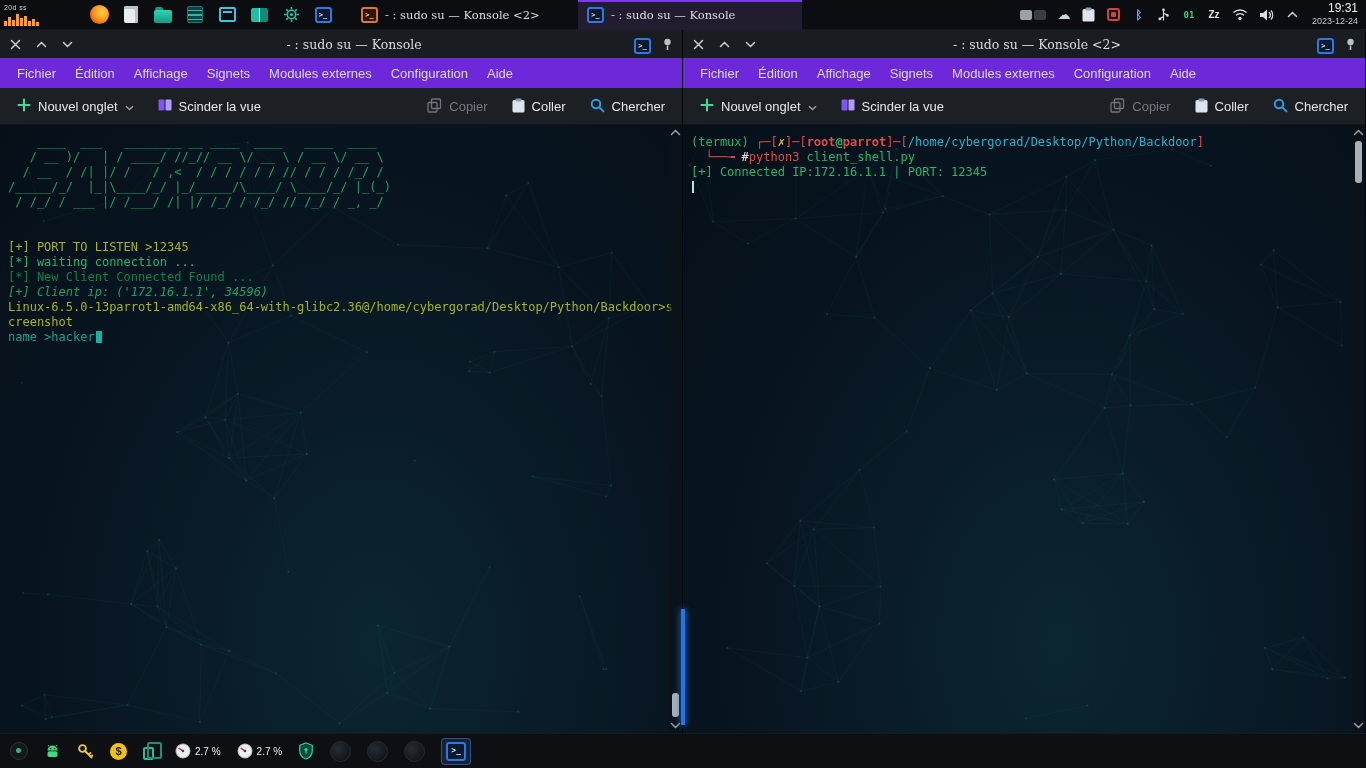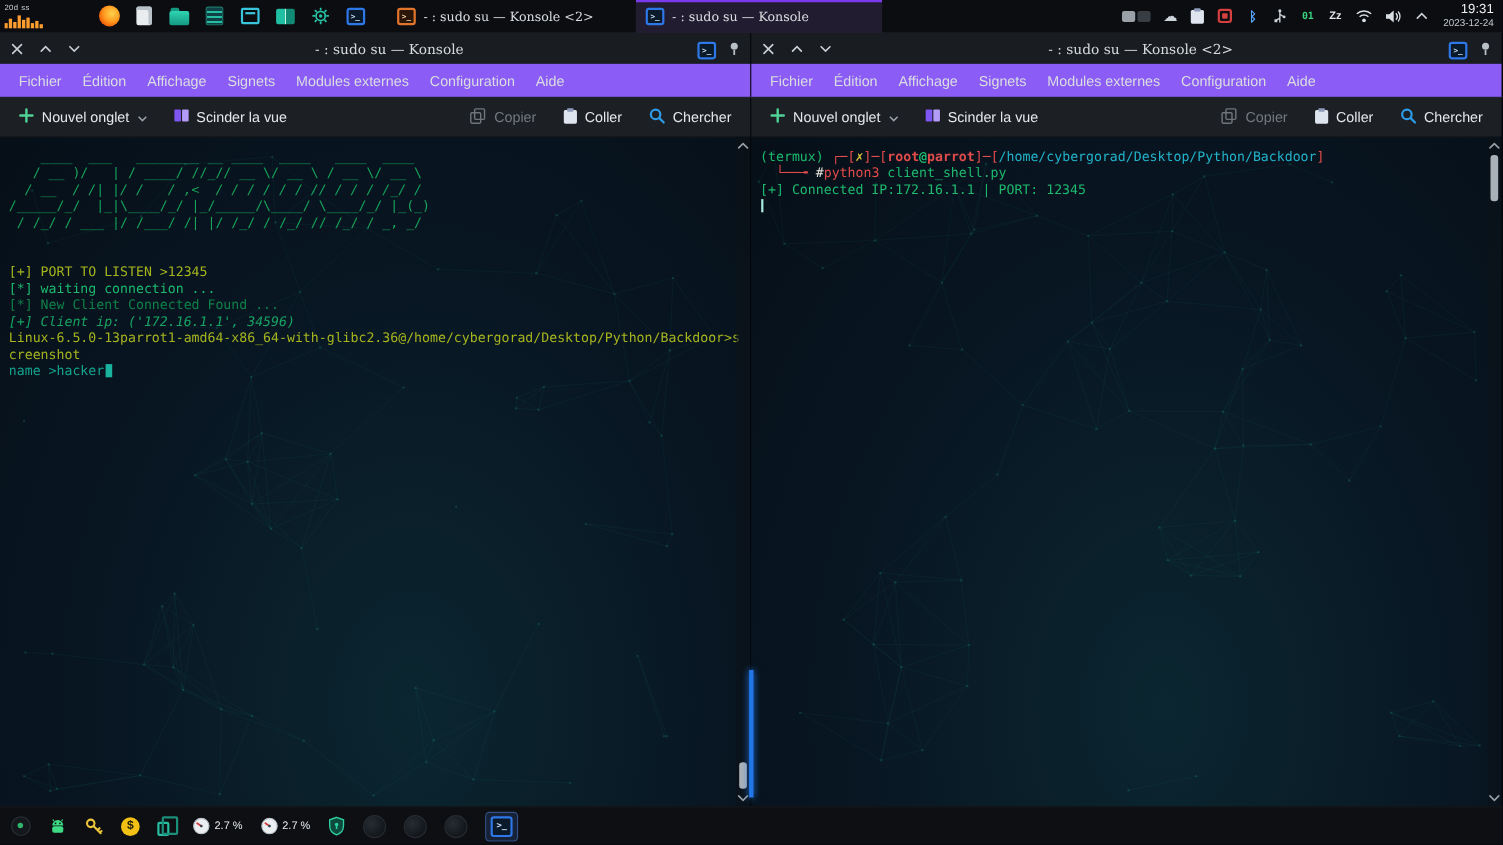--- a/index.html
+++ b/index.html
@@ -26,21 +26,21 @@
   .clock .d{font-size:9px;color:#c2c8cd}
 
   
   .windows{position:absolute;top:30px;left:0;right:0;bottom:35px;display:flex}
   .window{width:683px;display:flex;flex-direction:column;position:relative;border-right:1px solid #04070b}
   .titlebar{height:28px;background:#191c20;display:flex;align-items:center;padding:0 8px;flex:none}
   .tb-ctrls{display:flex;align-items:center;gap:12px}
   .tbtn{display:inline-flex;align-items:center;justify-content:center;width:14px;height:16px;cursor:pointer}
   .title{flex:1;text-align:center;font-family:"DejaVu Serif",serif;font-size:12.5px;color:#d6dbdf;white-space:nowrap;overflow:hidden}
   .tb-right{display:flex;align-items:center;gap:9px}
-  .menubar{height:31px;background:#8b5cf6;display:flex;align-items:center;padding:0 8px;gap:1px;flex:none;border-bottom:1px solid #1b1e22}
+  .menubar{height:31px;background:#6d28d9;display:flex;align-items:center;padding:0 8px;gap:1px;flex:none;border-bottom:1px solid #1b1e22}
   .menu-item{padding:5px 9px;font-size:13px;color:#d9dde1;cursor:pointer;border-radius:3px}
   .toolbar{height:36px;background:#1c1f24;display:flex;align-items:center;padding:0 8px;gap:6px;flex:none;border-bottom:1px solid #101317}
   .tool-btn{display:inline-flex;align-items:center;gap:7px;padding:6px 9px;font-size:13px;color:#e4e8eb;border-radius:3px;cursor:pointer;white-space:nowrap}
   .tool-btn.dim{color:#73797f}
   .tool-spacer{flex:1}
 
   
   .terminal{flex:1;position:relative;overflow:hidden;background:radial-gradient(ellipse at 55% 85%, #0b2630 0%, #081622 55%, #060f18 100%)}
   .wallpaper{position:absolute;inset:0;width:100%;height:100%}
   .term-text{position:relative;z-index:2;padding:10px 8px;font:12px/15px "DejaVu Sans Mono",monospace}
@@ -505,21 +505,21 @@
             <line x1="506.8" y1="70.8" x2="559.4" y2="142.7" stroke="#1fae93" stroke-width="0.5" opacity="0.11"></line>
             <line x1="147.5" y1="427.6" x2="166.7" y2="503.9" stroke="#1fae93" stroke-width="0.5" opacity="0.11"></line>
             <line x1="201.5" y1="521.5" x2="166.7" y2="503.9" stroke="#1fae93" stroke-width="0.5" opacity="0.11"></line>
             <line x1="201.5" y1="521.5" x2="200.1" y2="599.0" stroke="#1fae93" stroke-width="0.5" opacity="0.11"></line>
             <line x1="591.5" y1="259.9" x2="609.9" y2="194.0" stroke="#1fae93" stroke-width="0.5" opacity="0.11"></line>
             <line x1="609.9" y1="194.0" x2="559.4" y2="142.7" stroke="#1fae93" stroke-width="0.5" opacity="0.11"></line>
           </svg>
     <div class="term-text" data-name="terminal-output">
             <div class="tline art" data-name="ascii-art-line" style="color: rgb(22, 163, 90);">    ____  ___   ________ __ ____  ____   ____  ____ </div>
             <div class="tline art" data-name="ascii-art-line" style="color: rgb(22, 163, 90);">   / __ )/   | / ____/ //_// __ \/ __ \ / __ \/ __ \</div>
-            <div class="tline art" data-name="ascii-art-line" style="color: rgb(22, 163, 90); font-style: italic;">  / __  / /| |/ /   / ,&lt;  / / / / / / // / / / /_/ /</div>
+            <div class="tline art" data-name="ascii-art-line" style="color: rgb(22, 163, 90);">  / __  / /| |/ /   / ,&lt;  / / / / / / // / / / /_/ /</div>
             <div class="tline art" data-name="ascii-art-line" style="color: rgb(22, 163, 90);">/_____/_/  |_|\____/_/ |_/_____/\____/ \____/_/ |_(_)</div>
             <div class="tline art" data-name="ascii-art-line" style="color: rgb(22, 163, 90);"> / /_/ / ___ |/ /___/ /| |/ /_/ / /_/ // /_/ / _, _/ </div>
             <div class="tline" data-name="terminal-line">&nbsp;</div>
             <div class="tline" data-name="terminal-line">&nbsp;</div>
             <div class="tline" data-name="terminal-line"><span data-name="terminal-text-segment" style="color: rgb(166, 180, 30);">[+] PORT TO LISTEN &gt;12345</span></div>
             <div class="tline" data-name="terminal-line"><span data-name="terminal-text-segment" style="color: rgb(29, 185, 110);">[*] waiting connection ...</span></div>
             <div class="tline" data-name="terminal-line"><span data-name="terminal-text-segment" style="color: rgb(14, 129, 72);">[*] New Client Connected Found ...</span></div>
             <div class="tline" data-name="terminal-line"><span data-name="terminal-text-segment" style="color: rgb(23, 162, 99); font-style: italic;">[+] Client ip: ('172.16.1.1', 34596)</span></div>
             <div class="tline" data-name="terminal-line"><span data-name="terminal-text-segment" style="color: rgb(166, 180, 30);">Linux-6.5.0-13parrot1-amd64-x86_64-with-glibc2.36@/home/cybergorad/Desktop/Python/Backdoor&gt;screenshot</span></div>
             <div class="tline" data-name="terminal-line"><span data-name="terminal-text-segment" style="color: rgb(20, 163, 141);">name &gt;hacker</span><span class="cursor" data-name="terminal-cursor"></span></div>

